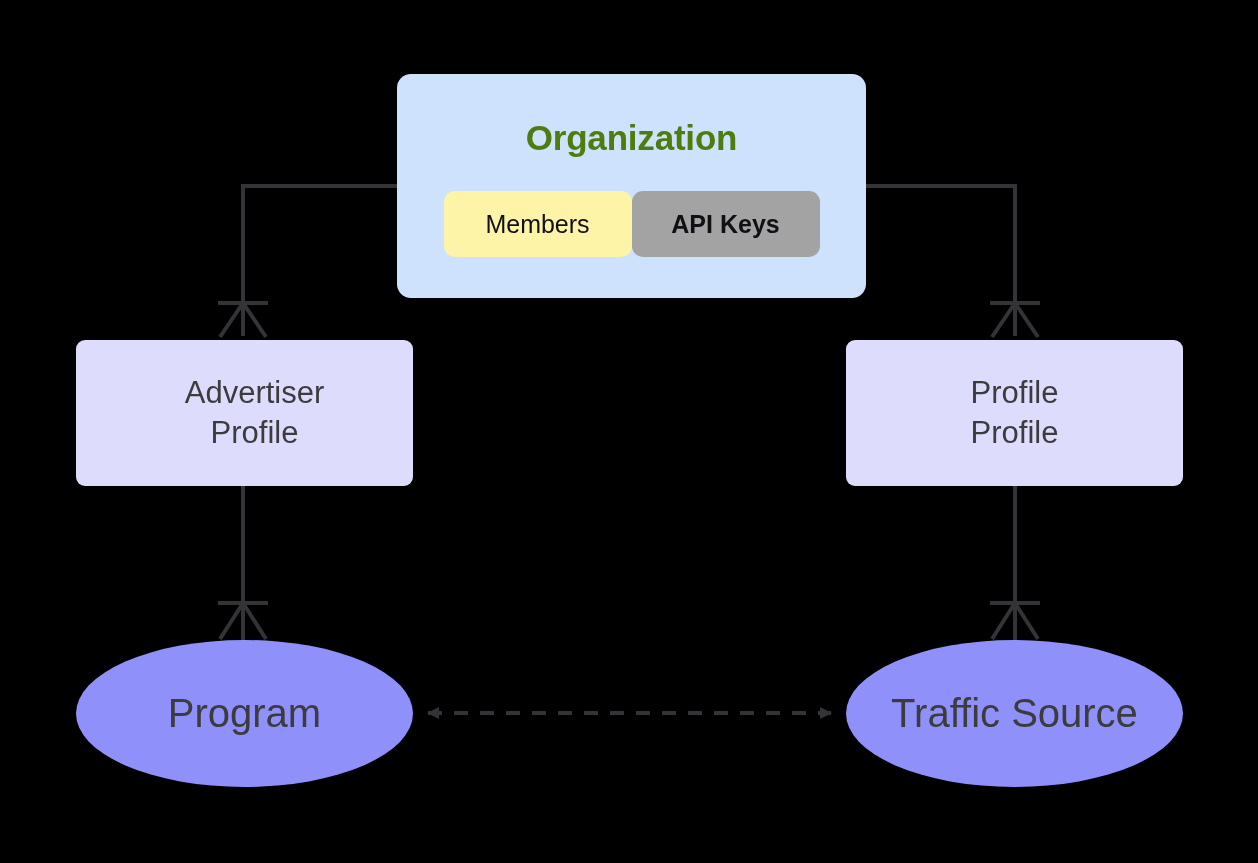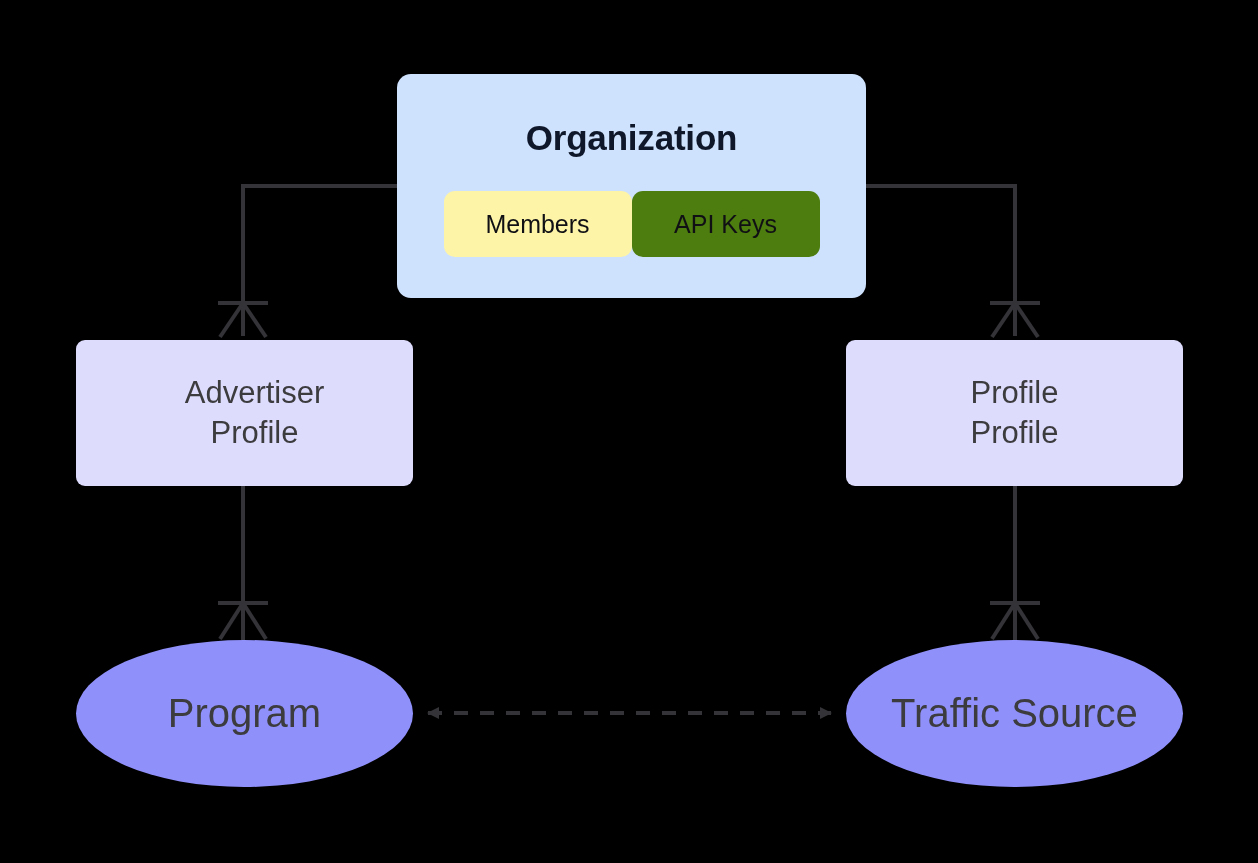--- a/index.html
+++ b/index.html
@@ -41,21 +41,21 @@
   }
   .org-title {
     position: absolute;
     left: 0;
     top: 0;
     width: 469px;
     text-align: center;
     margin-top: 44px;
     font-size: 35px;
     font-weight: bold;
-    color: #0f172a;
+    color: #4d7c0f;
     letter-spacing: -0.2px;
   }
   .chip-row {
     position: absolute;
     left: 0;
     top: 117px;
     width: 469px;
     display: flex;
     justify-content: center;
   }
@@ -64,21 +64,21 @@
     border-radius: 11px;
     display: flex;
     align-items: center;
     justify-content: center;
     font-size: 25px;
     color: #101014;
     box-sizing: border-box;
     padding: 0 26px;
   }
   .chip-members { background: #fdf4a8; min-width: 188px; }
-  .chip-apikeys { background: #4d7c0f; min-width: 188px; }
+  .chip-apikeys { background: #a3a3a3; min-width: 188px; font-weight: bold; }
 
   
   .profile-box {
     position: absolute;
     width: 337px;
     height: 146px;
     background: #dedcfd;
     border-radius: 9px;
     display: flex;
     align-items: center;

